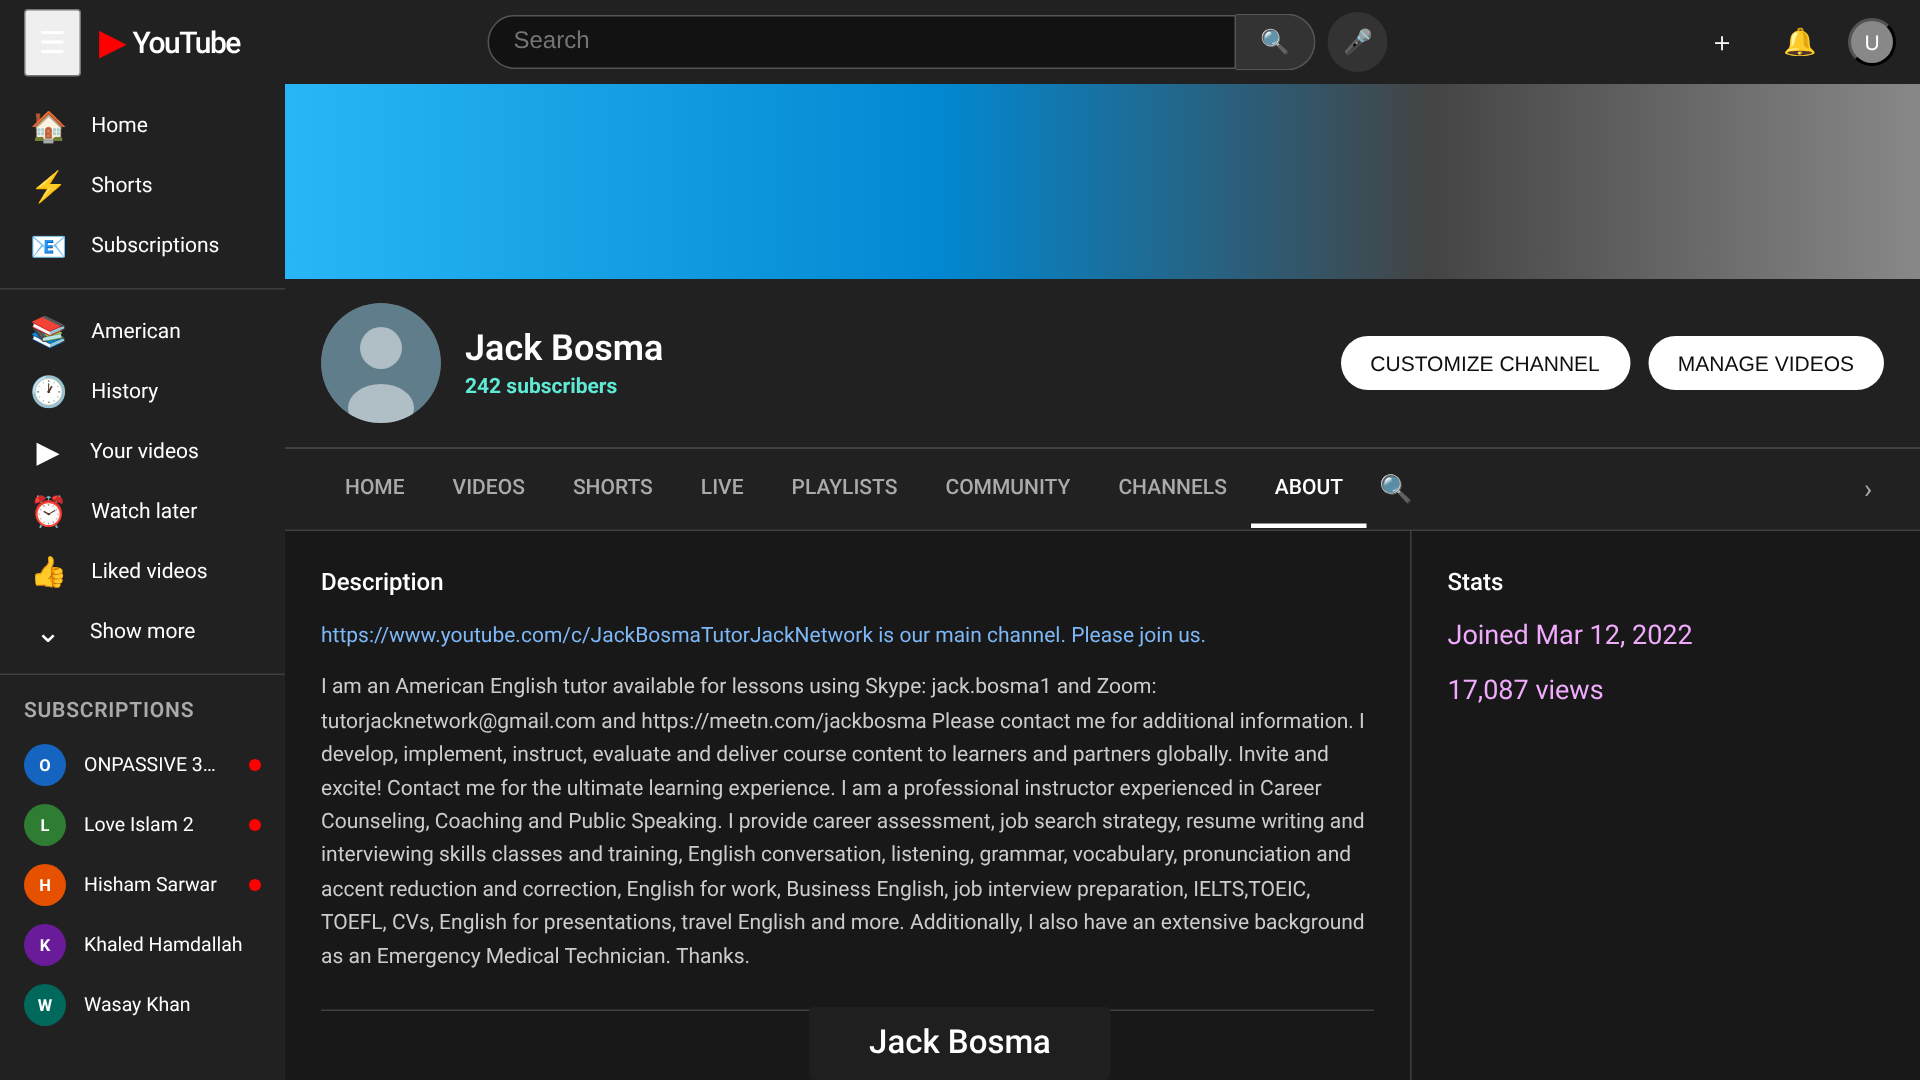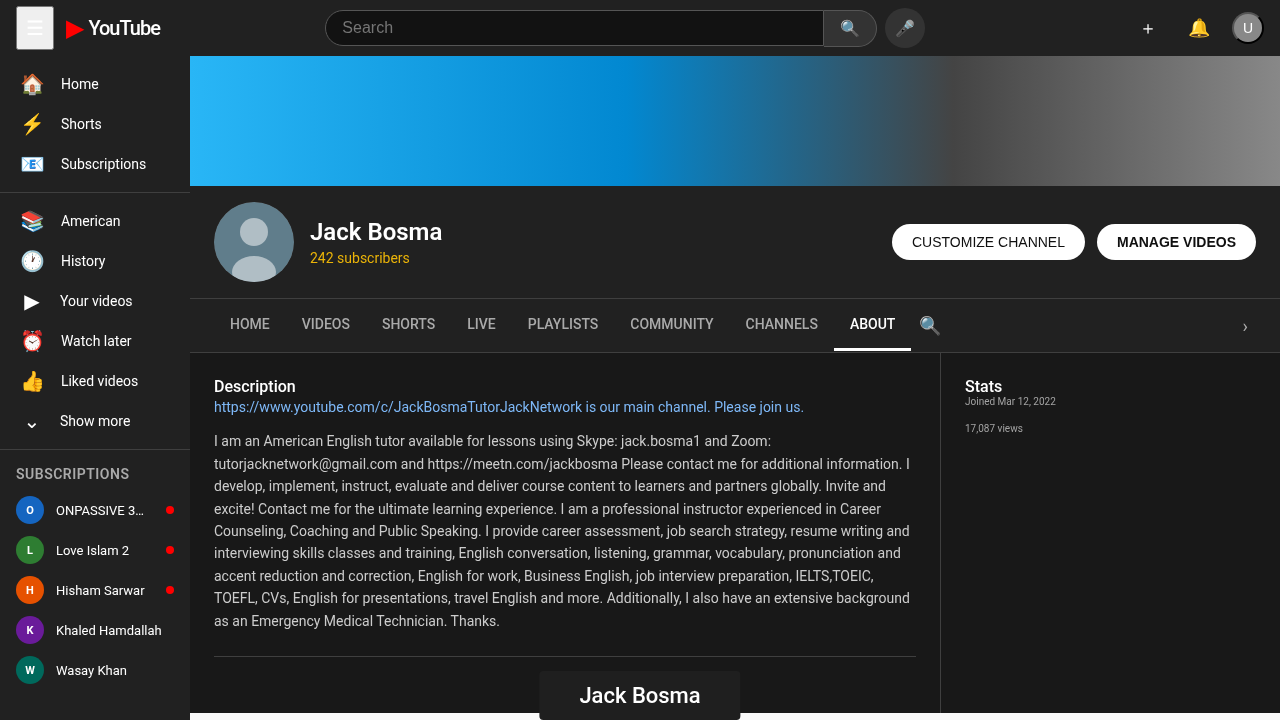--- a/index.html
+++ b/index.html
@@ -93,29 +93,29 @@
       background: #212121; padding: 16px 24px; display: flex; align-items: center;
       gap: 16px; border-bottom: 1px solid #3f3f3f;
     }
     .channel-avatar {
       width: 80px; height: 80px; border-radius: 50%; background: #555; overflow: hidden;
       display: flex; align-items: center; justify-content: center; flex-shrink: 0;
     }
     .channel-info { flex: 1; }
     .channel-name { font-size: 24px; font-weight: 600; color: #fff; }
     .channel-handle { font-size: 14px; color: #aaa; margin-top: 2px; }
-    .channel-subs { font-size: 14px; color: #eab308; margin-top: 4px; }
+    .channel-subs { font-size: 14px; color: #5eead4; margin-top: 4px; font-weight: bold; }
     .channel-actions { display: flex; gap: 12px; }
     .btn-customize {
       padding: 10px 20px; background: #fff; color: #0f0f0f;
       border: none; border-radius: 20px; cursor: pointer; font-weight: 500; font-size: 14px;
     }
     .btn-manage {
       padding: 10px 20px; background: #fff; color: #0f0f0f;
-      border: none; border-radius: 20px; cursor: pointer; font-weight: 700; font-size: 14px;
+      border: none; border-radius: 20px; cursor: pointer; font-weight: 400; font-size: 14px;
     }
 
     
     .channel-nav {
       background: #212121; display: flex; align-items: center;
       border-bottom: 1px solid #3f3f3f; padding: 0 24px; gap: 0;
     }
     .nav-tab {
       padding: 16px 16px; font-size: 14px; font-weight: 500; color: #aaa;
       cursor: pointer; border-bottom: 3px solid transparent; text-transform: uppercase;
@@ -126,33 +126,33 @@
     .nav-chevron { color: #aaa; cursor: pointer; font-size: 18px; padding: 16px 8px; margin-left: auto; }
 
     
     .content-area {
       background: #181818; min-height: calc(100vh - 360px);
       display: flex; gap: 0;
     }
     .content-main { flex: 1; padding: 24px; max-width: 860px; }
     .content-side { width: 340px; padding: 24px; border-left: 1px solid #3f3f3f; }
 
-    .section-title { font-size: 16px; font-weight: 500; color: #fff; }
+    .section-title { font-size: 16px; font-weight: 500; color: #fff; margin-bottom: 16px; }
 
     .description-text {
       font-size: 14px; line-height: 1.6; color: #ccc; margin-bottom: 12px;
     }
     .description-link { color: #7eb8f7; }
 
     .divider { height: 1px; background: #3f3f3f; margin: 24px 0; }
 
     .details-section {}
     .details-title { font-size: 16px; font-weight: 500; color: #fff; margin-bottom: 16px; }
 
-    .stat-label { font-size: 10px; color: #a3a3a3; margin-bottom: 16px; }
+    .stat-label { font-size: 18px; color: #f0abfc; margin-bottom: 16px; }
 
     
     .channel-name-bar {
       position: fixed; bottom: 0; left: 50%; transform: translateX(-50%);
       background: #1f1f1f; color: #fff; font-size: 22px; font-weight: 500;
       padding: 12px 40px; border-radius: 4px; z-index: 200;
     }
   </style>
 </head>
 <body>

